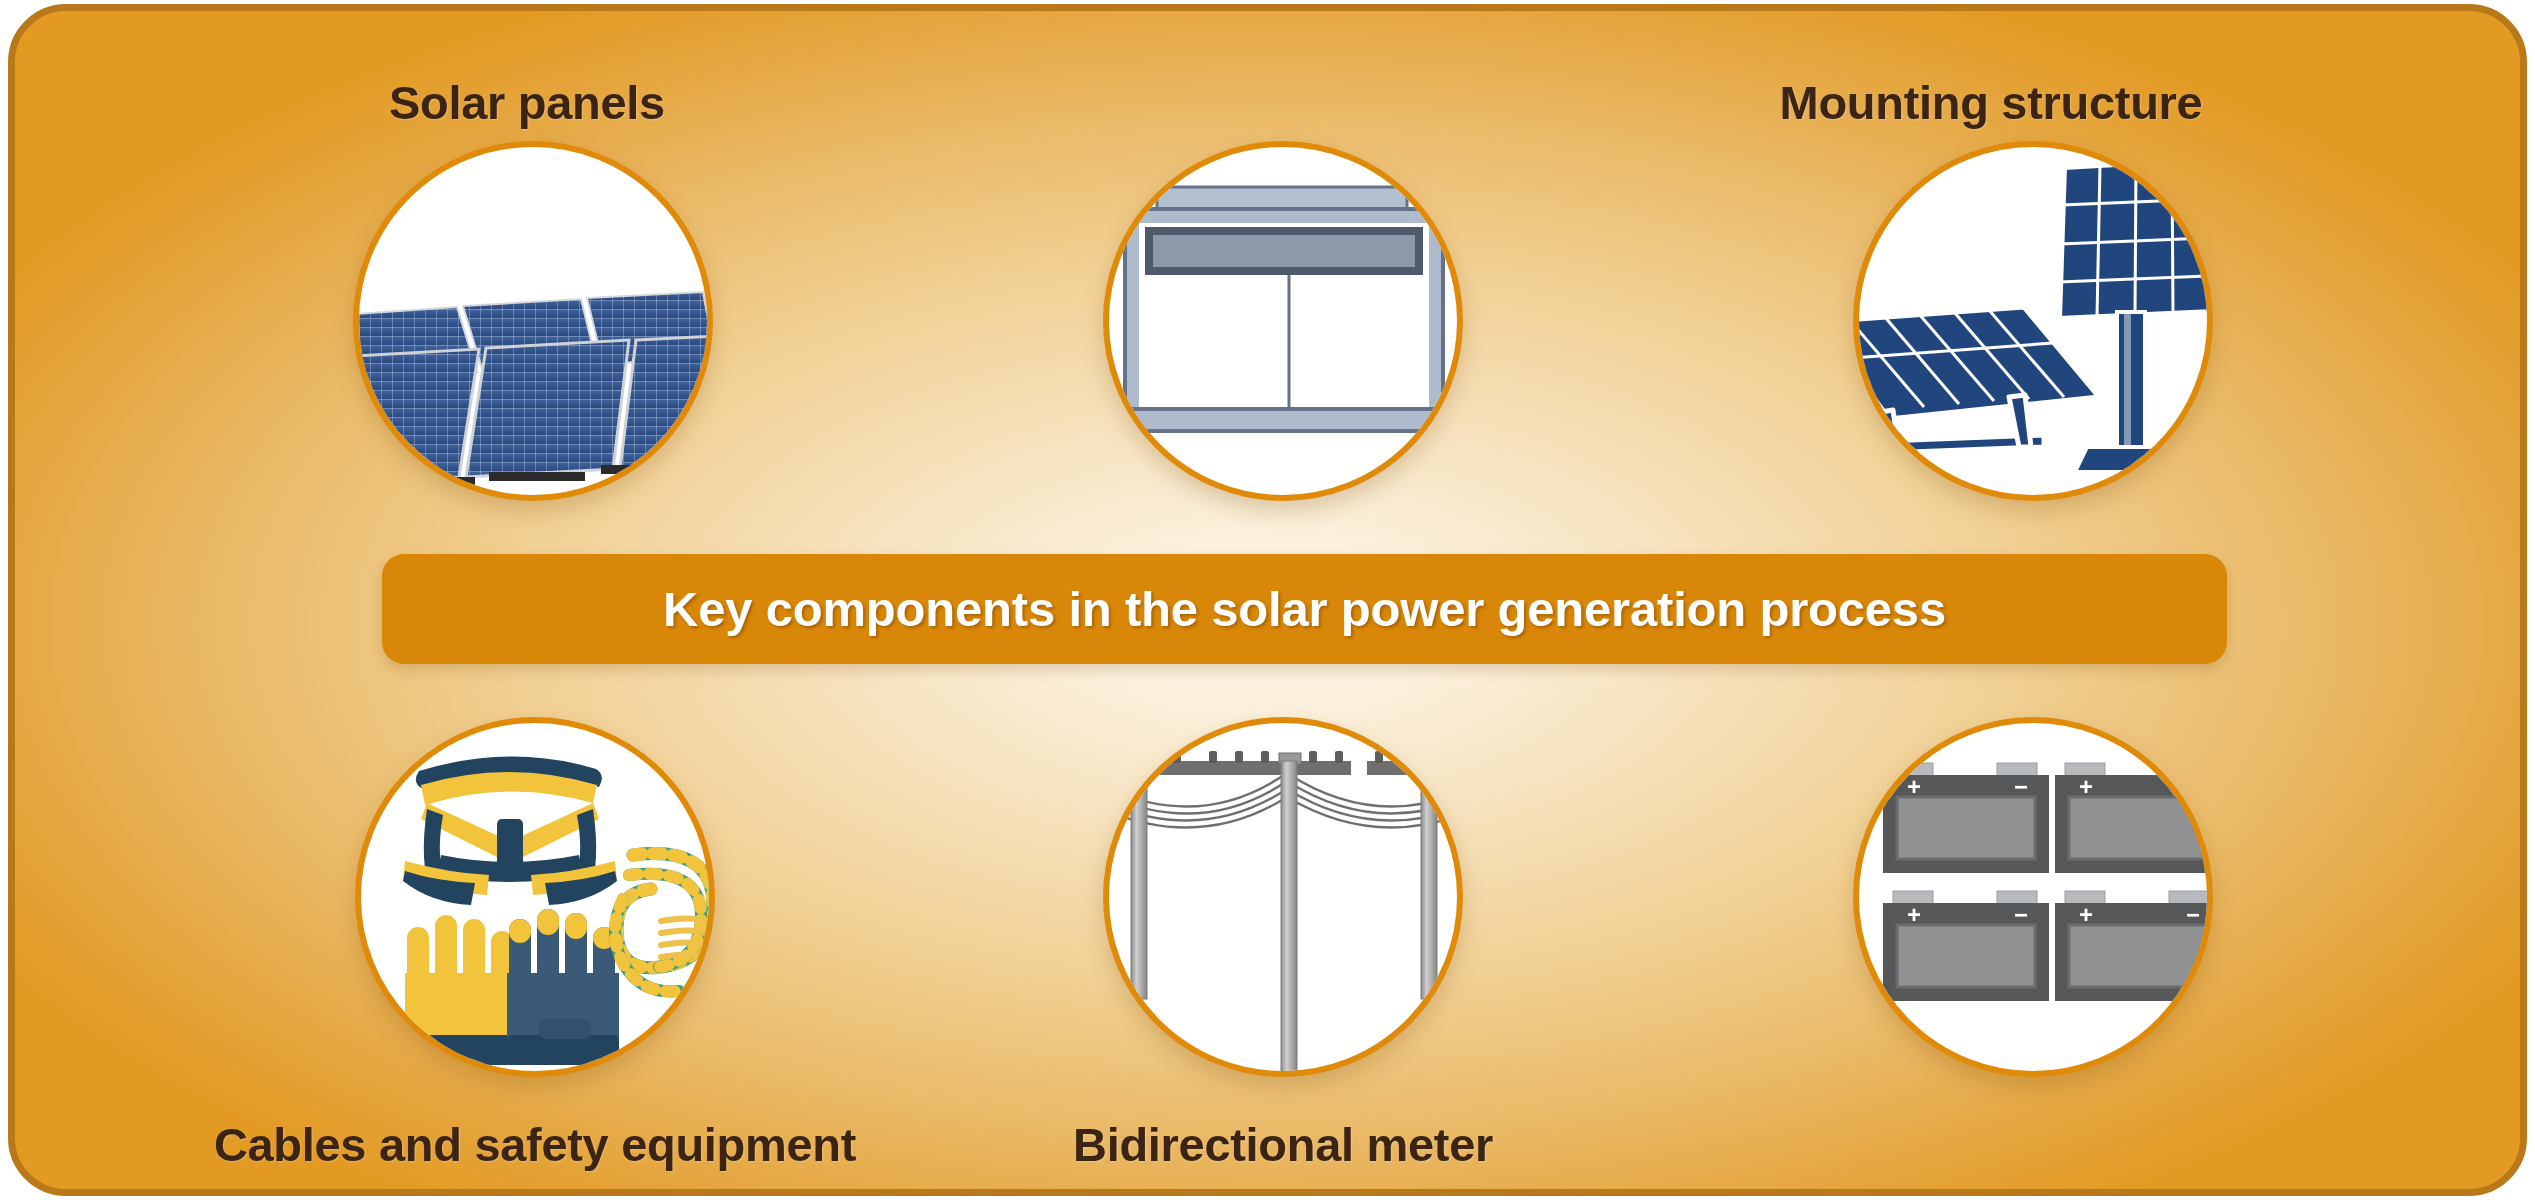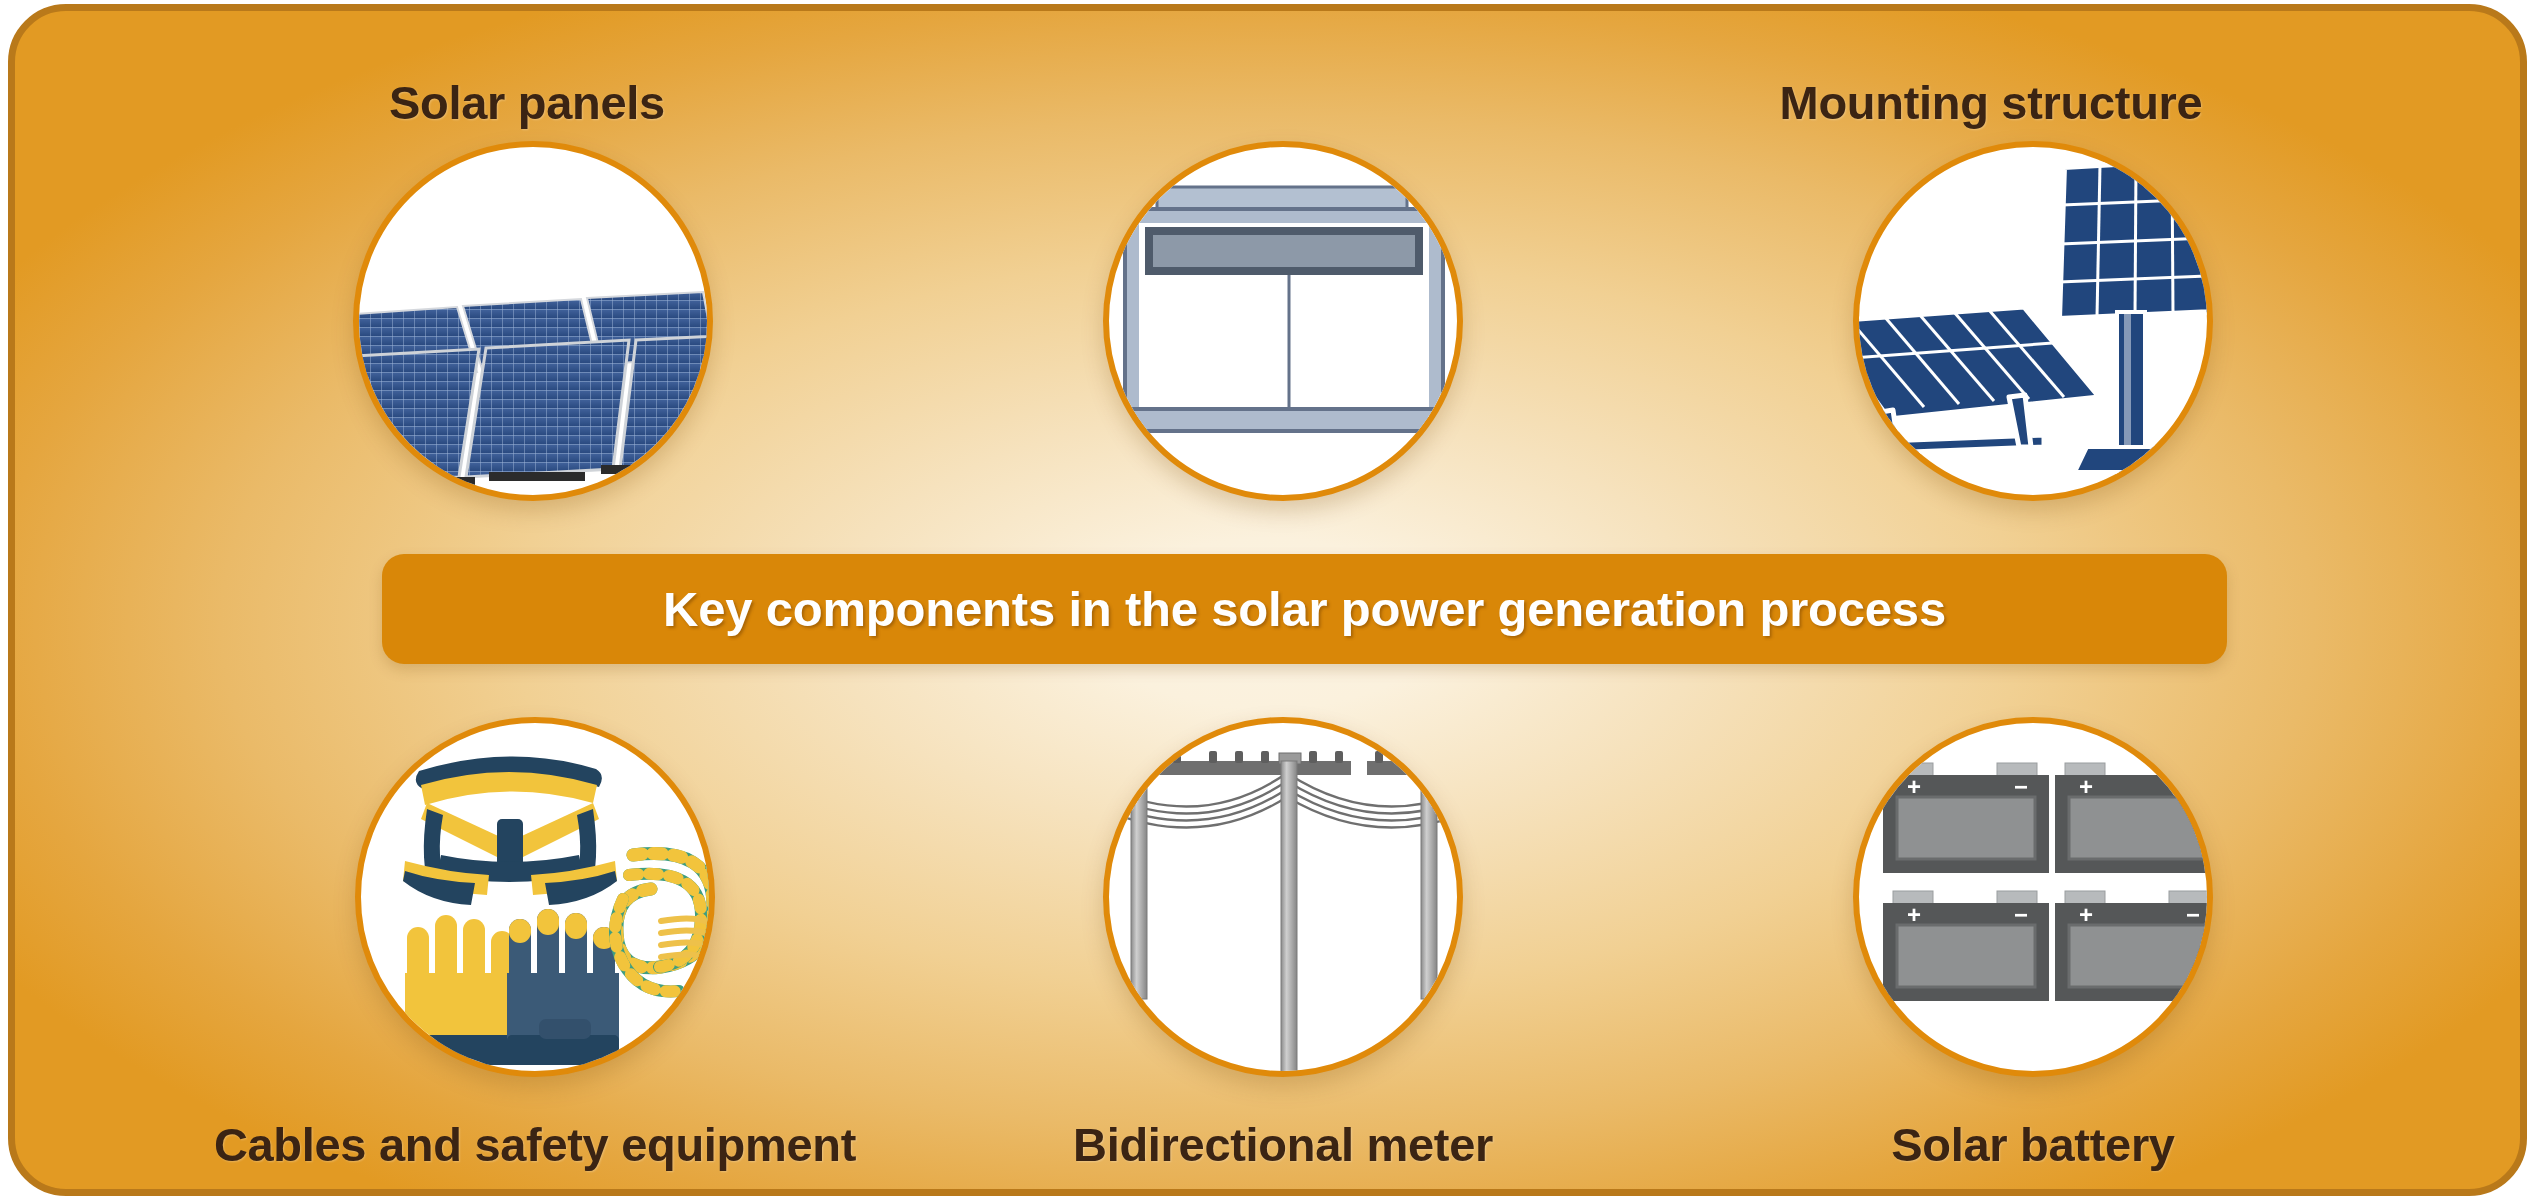--- a/index.html
+++ b/index.html
@@ -331,15 +331,14 @@
           <text x="327" y="200" fill="#ffffff" font-size="24" font-weight="bold" font-family="Liberation Sans, sans-serif">−</text>
         </g>
       </svg>
     </div>
   </div>
 
   <div class="lbl" style="left:1018px;top:1090px;width:500px;">Bidirectional meter</div>
 
   <div class="lbl" style="left:170px;top:1090px;width:700px;">Cables and safety equipment</div>
 
-  <div class="lbl" style="left:1768px;top:1090px;width:500px;">Solar battery</div>
 
 </div>
 
 </body></html>

